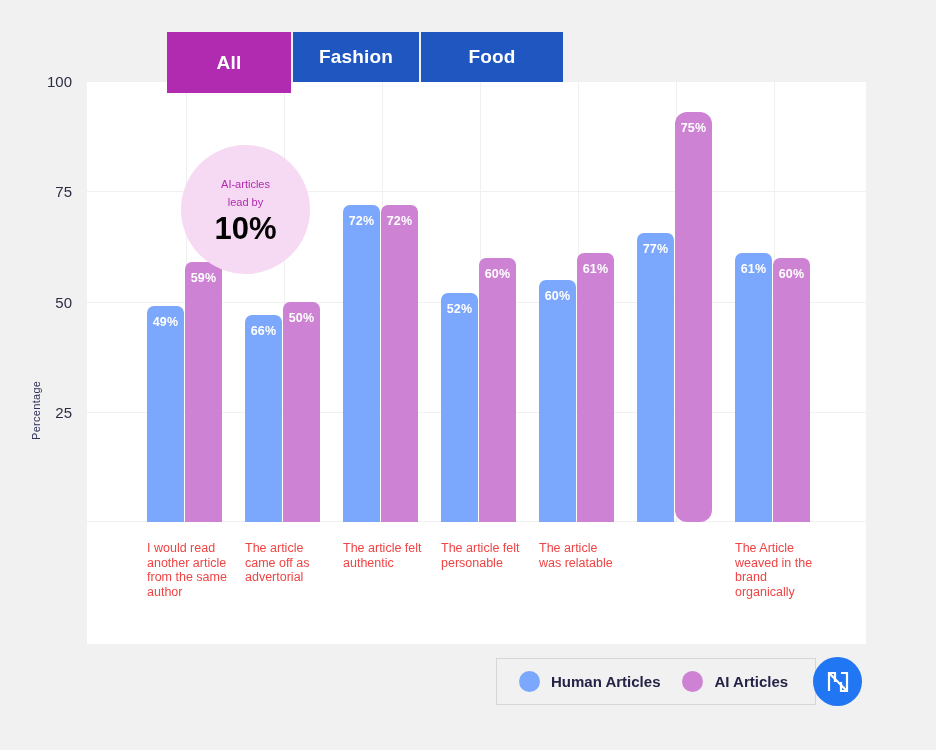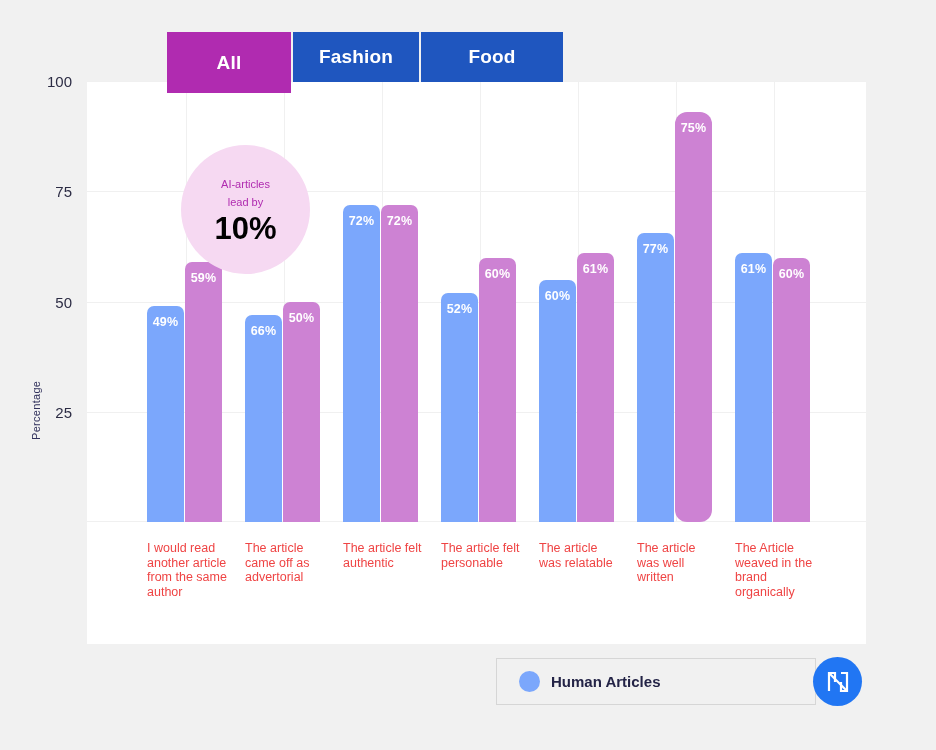--- a/index.html
+++ b/index.html
@@ -313,35 +313,38 @@
         <span class="bar-value">60%</span>
       </div>
     </div>
   </div>
 
   <div class="catlabel" style="left:60px;">I would read another article from the same author</div>
   <div class="catlabel" style="left:158px;">The article came off as advertorial</div>
   <div class="catlabel" style="left:256px;">The article felt authentic</div>
   <div class="catlabel" style="left:354px;">The article felt personable</div>
   <div class="catlabel" style="left:452px;">The article was relatable</div>
-  <div class="catlabel" style="left:550px;">The article was well written</div>
   <div class="catlabel" style="left:648px;">The Article weaved in the brand organically</div>
 </div>
 
 <div id="callout">
   <div class="c-line">AI-articles</div>
   <div class="c-line">lead by</div>
   <div class="c-big">10%</div>
 </div>
 
 <div id="legend">
   <div class="legend-item">
     <span class="legend-dot" style="background:#7ba7fc;"></span>
     <span class="legend-text">Human Articles</span>
   </div>
+  <div class="legend-item">
+    <span class="legend-dot" style="background:#cd82d3;"></span>
+    <span class="legend-text">AI Articles</span>
+  </div>
 </div>
 
 <div id="logo">
   <svg width="28" height="28" viewBox="0 0 28 28">
     <path d="M5 23 L5 5 L11 5 L11 14 M17 5 L23 5 L23 23 L17 23 L17 14" fill="none" stroke="#ffffff" stroke-width="2.2" stroke-linejoin="miter"></path>
     <path d="M5 5 L23 23" fill="none" stroke="#ffffff" stroke-width="2.2"></path>
   </svg>
 </div>
 
 </body></html>

